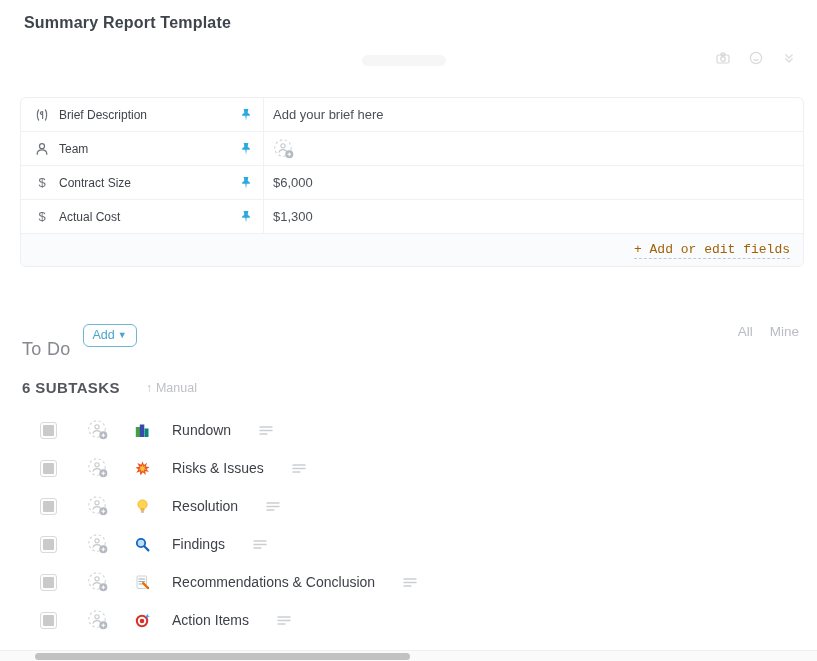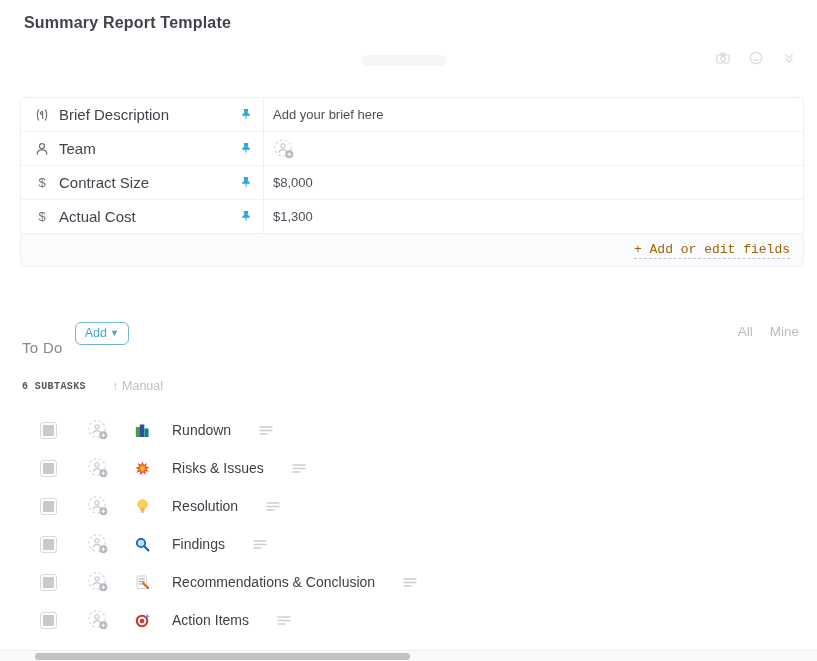--- a/index.html
+++ b/index.html
@@ -26,50 +26,50 @@
     position:absolute; left:20px; top:97px; width:784px;
     border:1px solid #edeff2; border-radius:6px; overflow:hidden; background:#fff;
   }
   .f-row { display:flex; height:34px; align-items:stretch; border-bottom:1px solid #f0f1f3; }
   .f-left {
     width:243px; min-width:243px; border-right:1px solid #f0f1f3;
     display:flex; align-items:center; gap:9px; padding:0 10px 0 13px;
   }
   .f-ficon { width:16px; height:16px; display:flex; align-items:center; justify-content:center; color:#6f737a; }
   .f-ficon .dollar { font-size:13px; font-weight:500; color:#6f737a; }
-  .f-label { flex:1; font-size:15px; color:#3f444c; font-weight:500; white-space:nowrap; overflow:hidden; }
+  .f-label { flex:1; font-size:12px; color:#3f444c; font-weight:500; white-space:nowrap; overflow:hidden; }
   .f-pin { width:14px; height:14px; display:block; cursor:pointer; }
   .f-value {
     flex:1; display:flex; align-items:center; padding-left:9px;
     font-size:13px; color:#4b5058; cursor:text;
   }
   .f-footer {
     height:32px; background:#fafbfc; display:flex; align-items:center;
     justify-content:flex-end; padding-right:13px;
   }
   .add-fields-link {
     font-size:13px; color:#a16207; border-bottom:1px dashed #c3c7cd;
     cursor:pointer; padding-bottom:1px;font-family:Liberation Mono, monospace;
   }
 
   
   .todo-header { position:absolute; left:22px; top:311px; display:flex; align-items:center; gap:12px; }
-  .todo-title { font-size:15px; color:#85898f; font-weight:400; letter-spacing:.3px;margin-top:28px; }
+  .todo-title { font-size:18px; color:#85898f; font-weight:400; letter-spacing:.3px;margin-top:28px; }
   .add-btn {
     display:flex; align-items:center; gap:3px; padding:3px 9px 4px 9px;
     border:1px solid #6fb6d2; border-radius:6px; background:#fff;
     color:#4aa5c8; font-size:12.5px; font-weight:500; cursor:pointer;
     font-family:"Liberation Sans", sans-serif;
   }
   .add-btn .caret { font-size:9px; line-height:1; }
   .todo-filters { position:absolute; right:18px; top:324px; display:flex; gap:17px; }
   .todo-filters span { font-size:13.5px; color:#b9bcc2; cursor:pointer; }
 
   .subtask-bar { position:absolute; left:22px; top:379px; display:flex; align-items:center; gap:26px; }
-  .subtask-count { font-size:10px; font-weight:600; letter-spacing:.4px; color:#53565c;font-family:Liberation Mono, monospace; }
+  .subtask-count { font-size:15px; font-weight:600; letter-spacing:.4px; color:#53565c; }
   .sort-control { display:flex; align-items:center; gap:4px; cursor:pointer; }
   .sort-arrow { font-size:12px; color:#b9bcc2; }
   .sort-label { font-size:12.5px; color:#bcbfc5; }
 
   
   .task-list { position:absolute; left:40px; top:411px; right:20px; }
   .task-row { display:flex; align-items:center; height:38px; gap:16px; }
   .cb {
     width:17px; height:17px; border:1px solid #dadada; border-radius:3px;
     background:#fdfdfd; display:flex; align-items:center; justify-content:center;
@@ -162,21 +162,21 @@
     <div class="f-row">
       <div class="f-left">
         <span class="f-ficon">
             <span class="dollar">$</span>
           </span>
         <span class="f-label">Contract Size</span>
         <svg class="f-pin" viewBox="0 0 16 16" fill="#2aabdf">
           <path d="M5.1 1h5.8l-.6 1.3-.3 3.1 2.4 2.1v1.4H8.8l-.8 5.8-.8-5.8H3.6V7.5L6 5.4l-.3-3.1z"></path>
         </svg>
       </div>
-      <div class="f-value">$8,000</div>
+      <div class="f-value">$6,000</div>
     </div>
 
     <div class="f-row">
       <div class="f-left">
         <span class="f-ficon">
             <span class="dollar">$</span>
           </span>
         <span class="f-label">Actual Cost</span>
         <svg class="f-pin" viewBox="0 0 16 16" fill="#2aabdf">
           <path d="M5.1 1h5.8l-.6 1.3-.3 3.1 2.4 2.1v1.4H8.8l-.8 5.8-.8-5.8H3.6V7.5L6 5.4l-.3-3.1z"></path>

